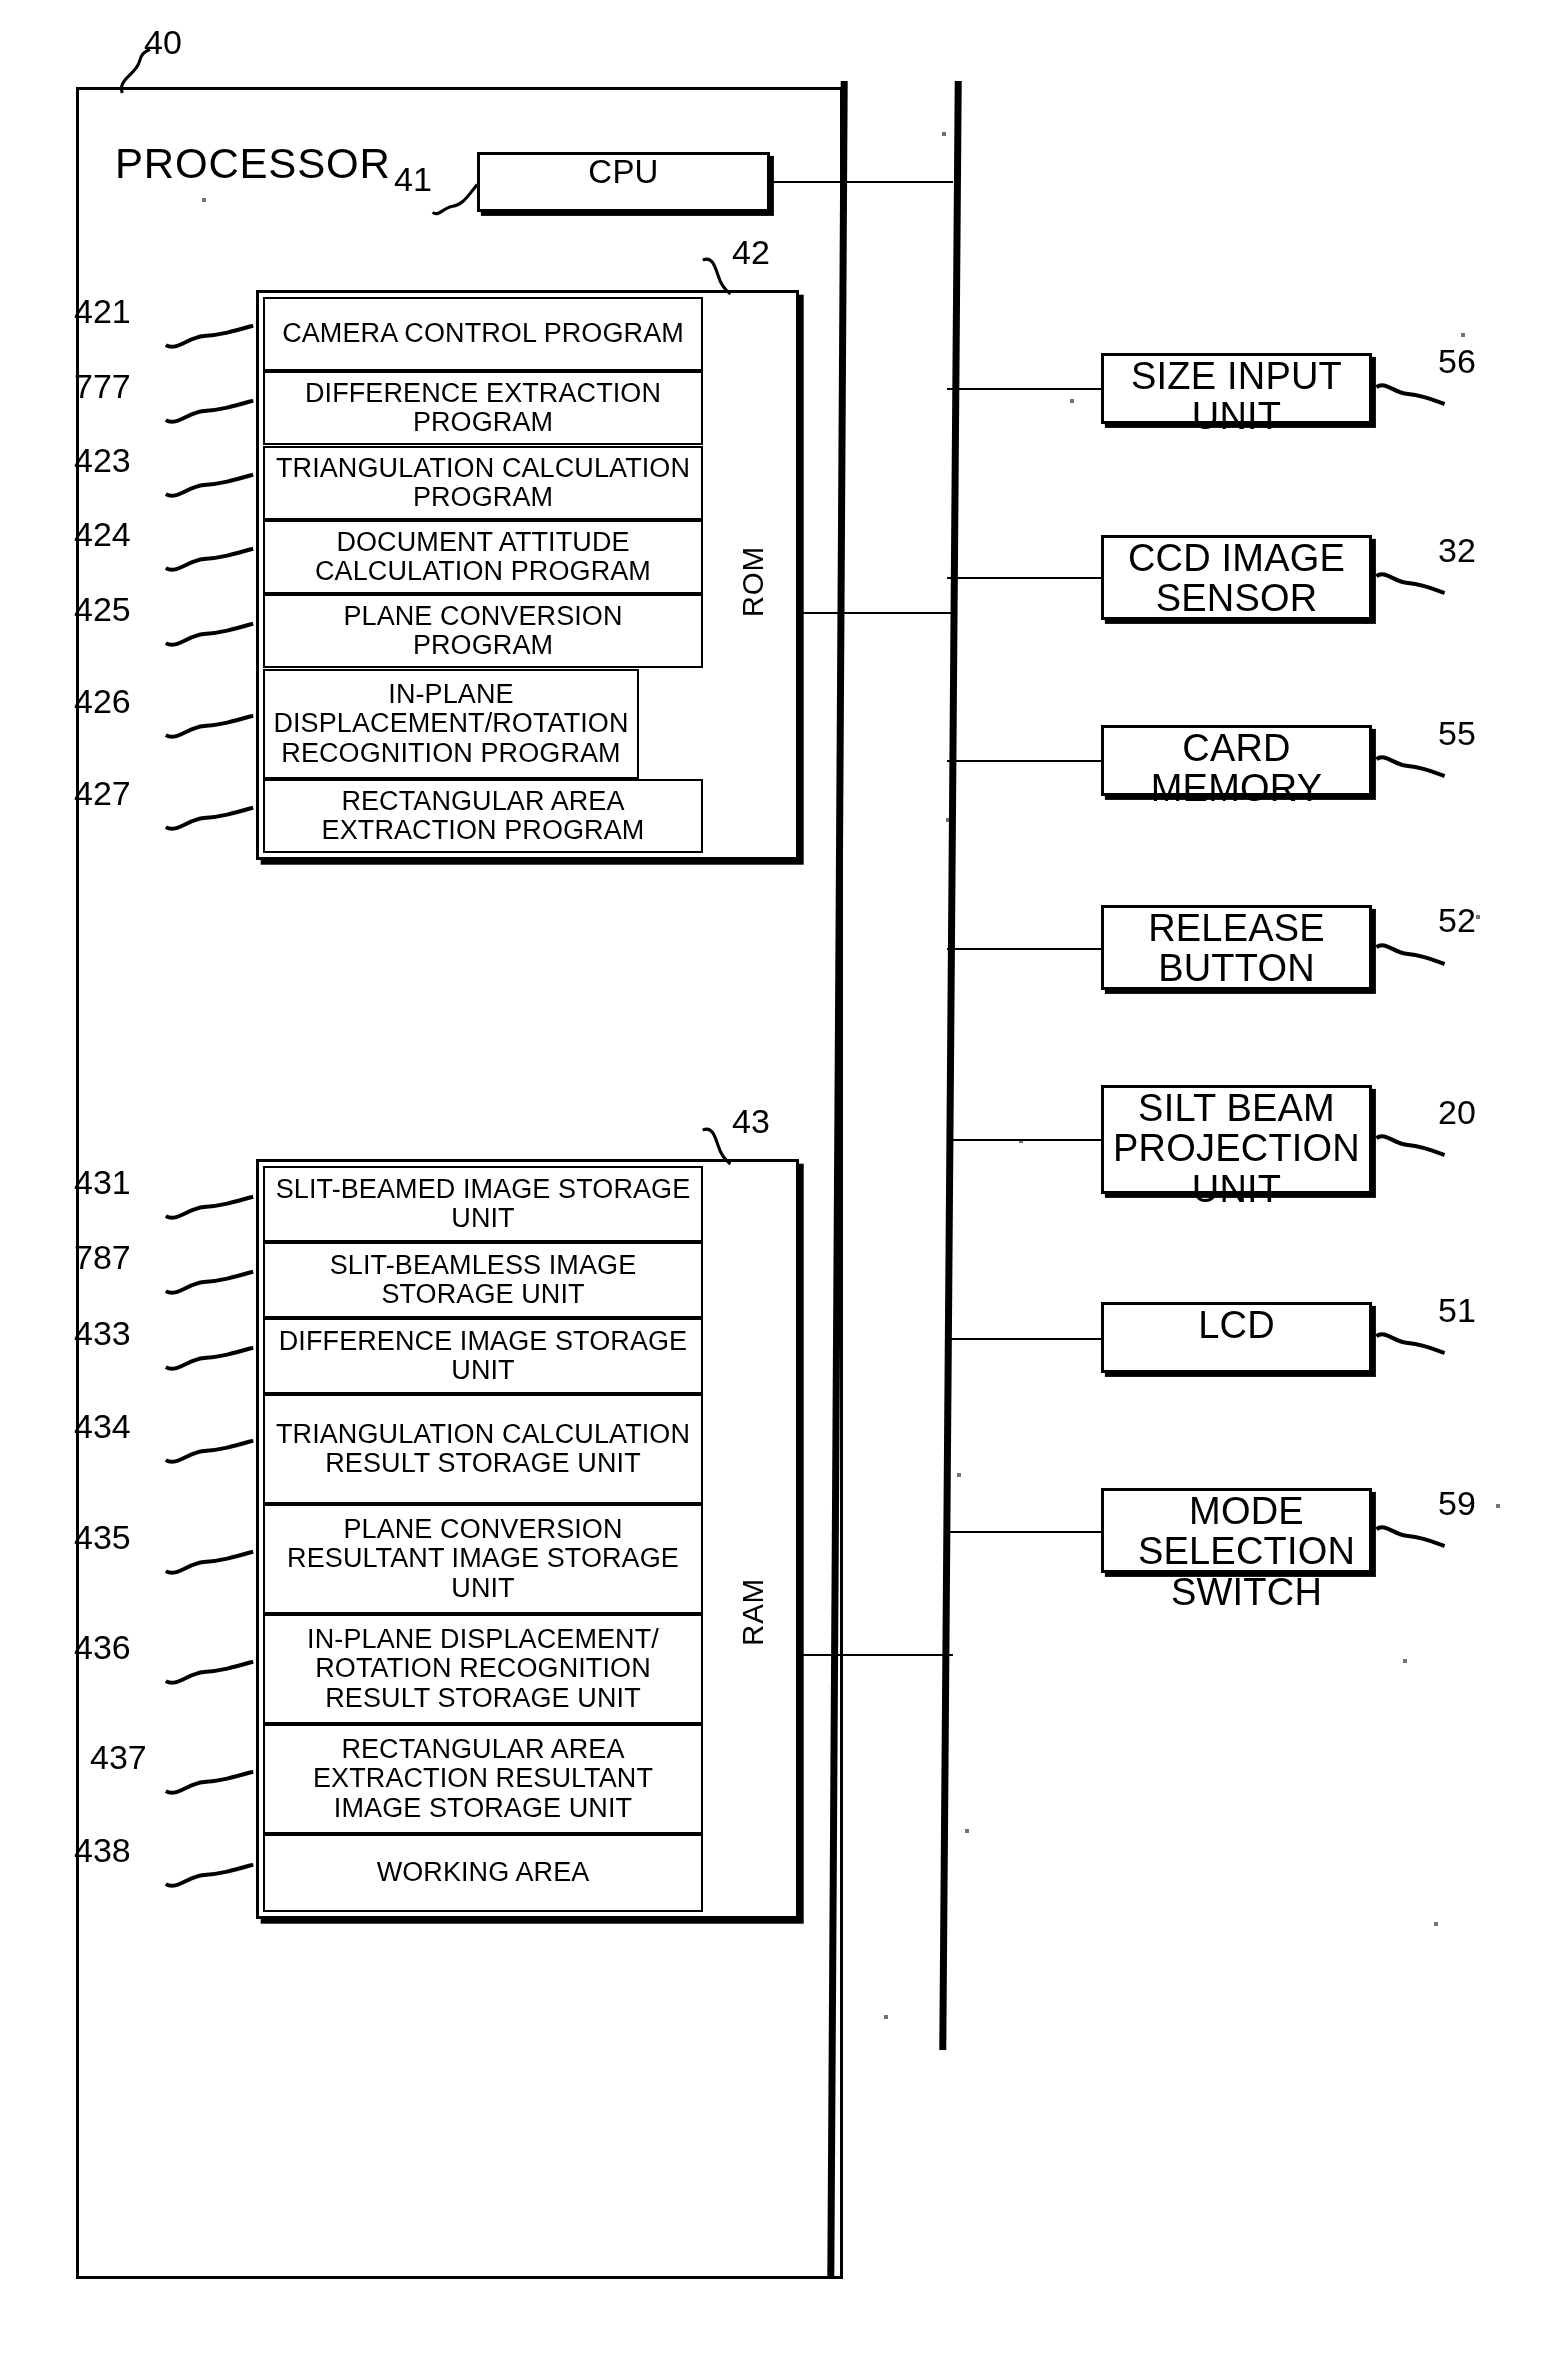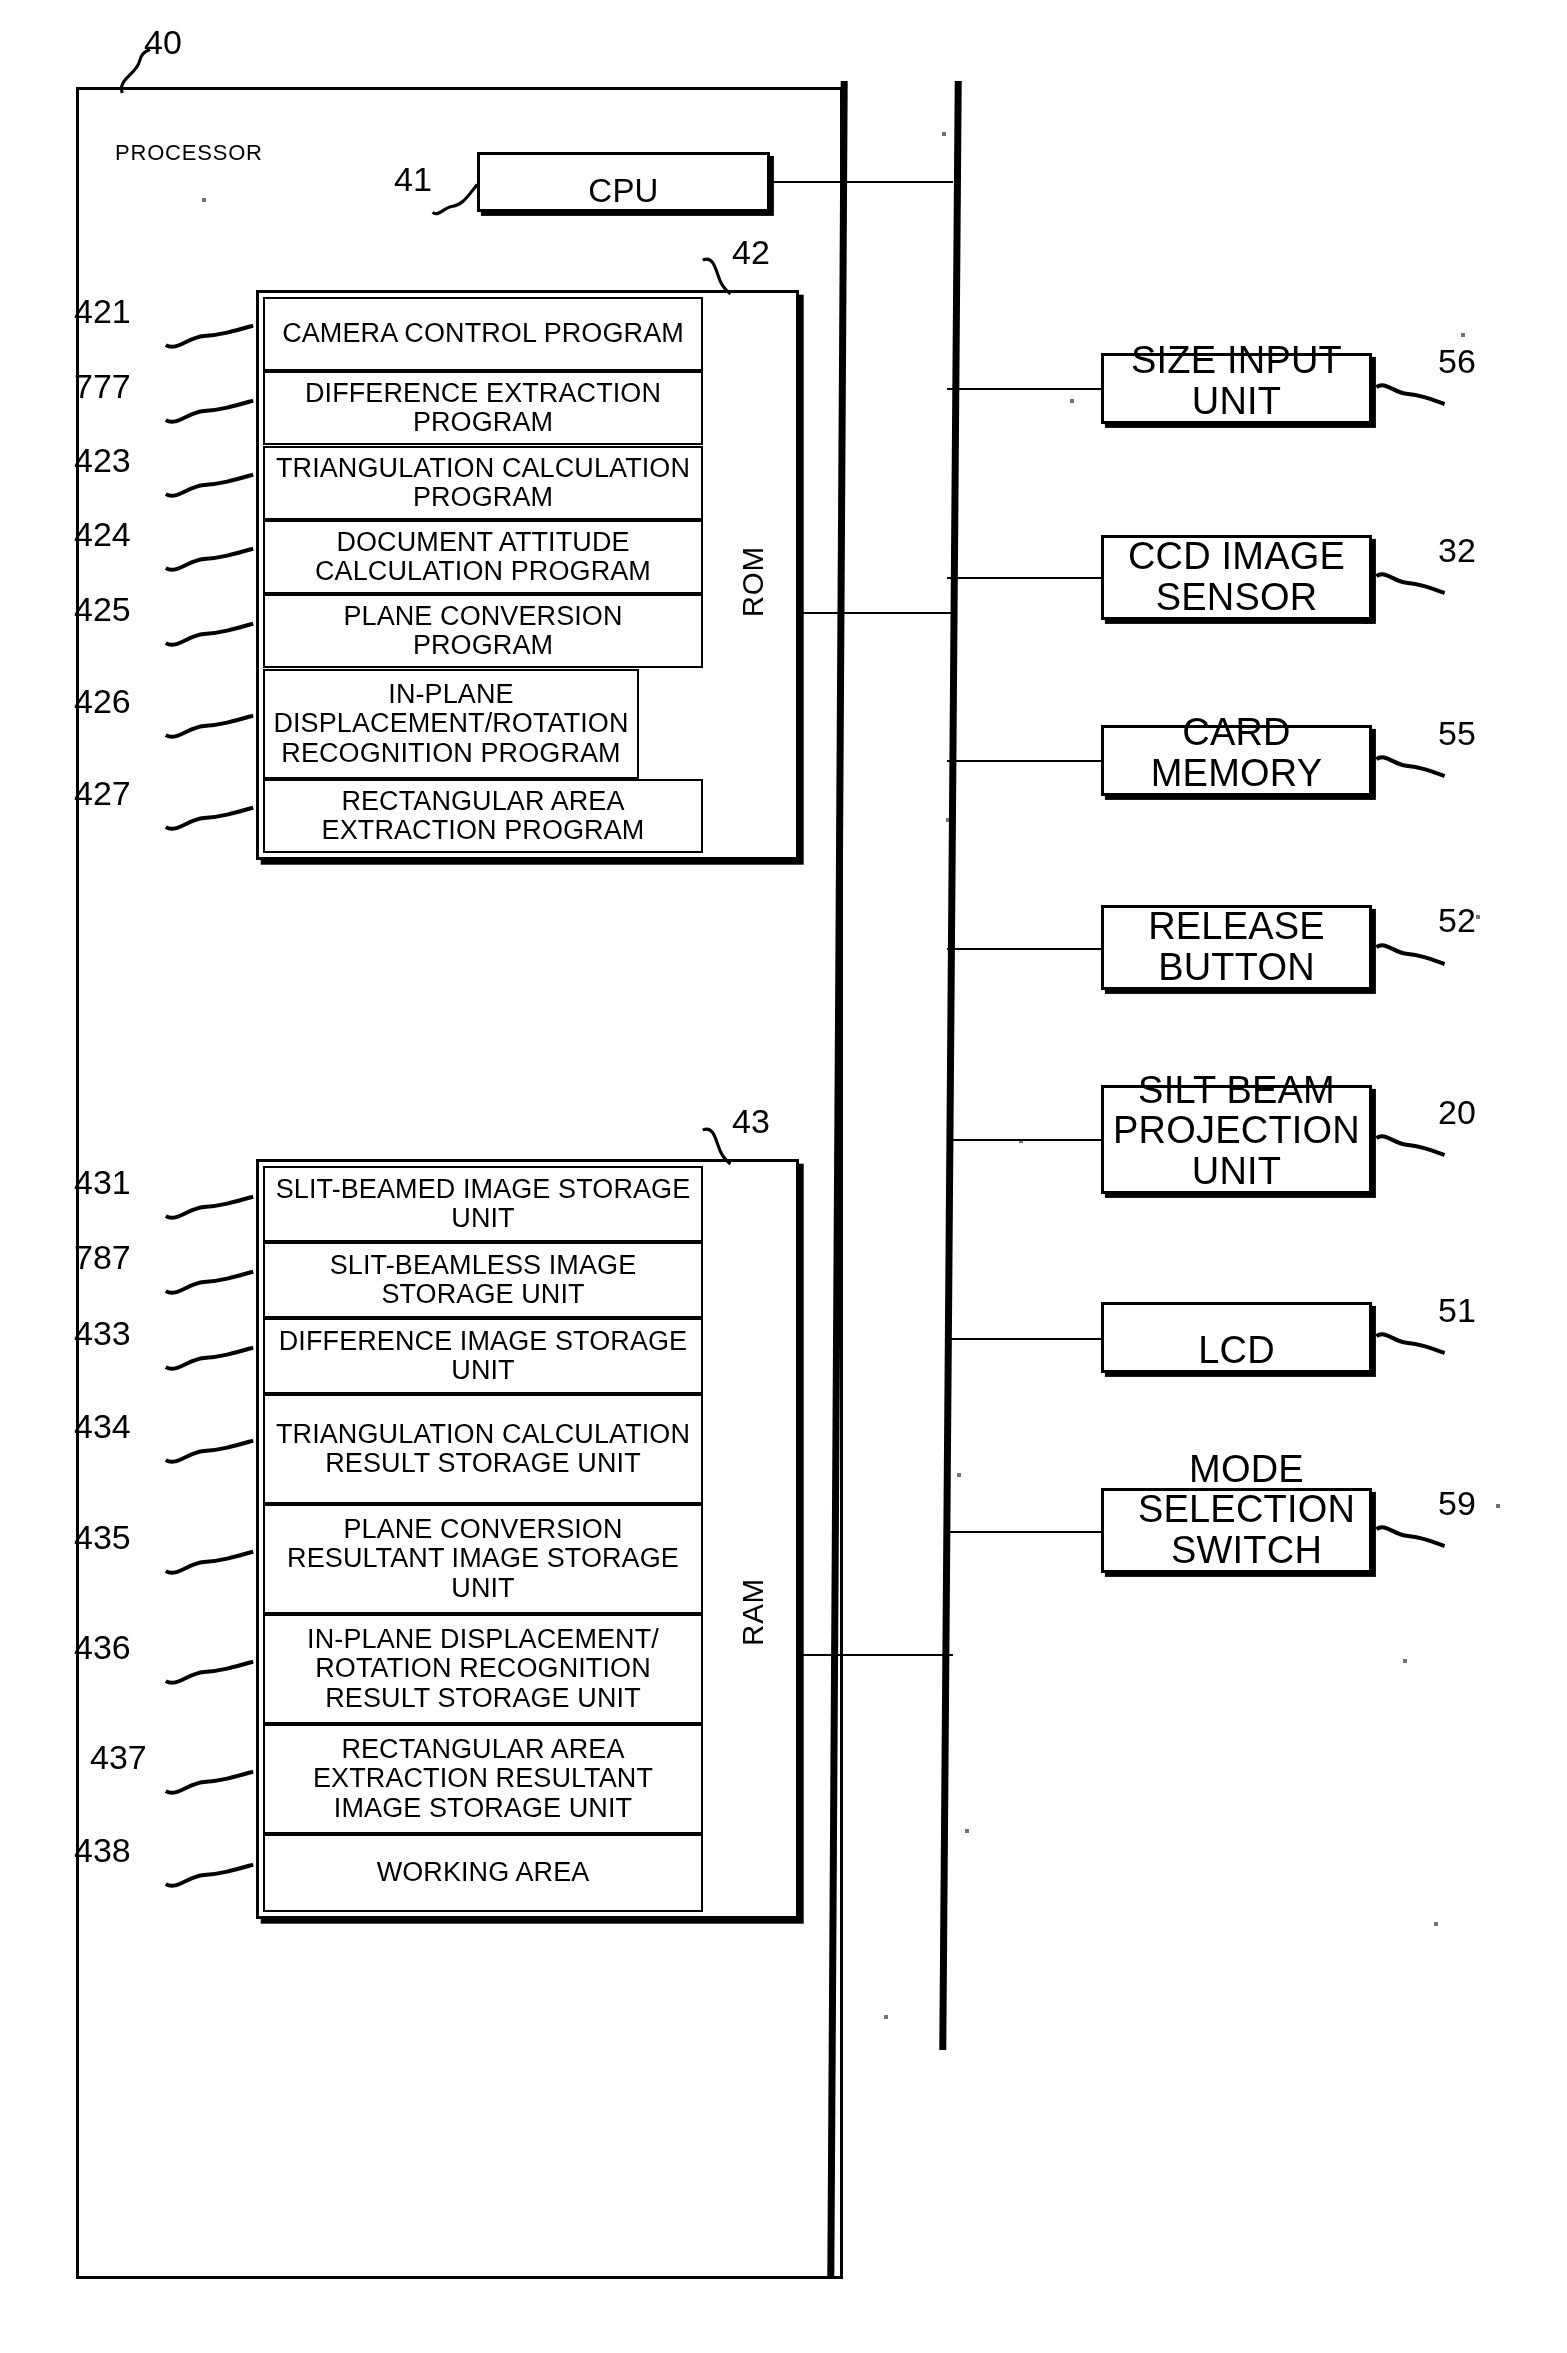--- a/index.html
+++ b/index.html
@@ -5,35 +5,35 @@
   html,body{margin:0;padding:0;background:#fff;}
   body{
     width:1567px;height:2354px;position:relative;overflow:hidden;
     font-family:"Liberation Sans","DejaVu Sans",sans-serif;
     color:#000;
   }
   #stage{position:absolute;left:0;top:0;width:1567px;height:2354px;}
 
   
   .box{position:absolute;box-sizing:border-box;border:3.1px solid #000;background:#fff;
-       display:flex;align-items:flex-end;justify-content:center;text-align:center;
+       display:flex;align-items:flex-start;justify-content:center;text-align:center;
        line-height:1.06;letter-spacing:0.2px;}
   .box.shadow{box-shadow:3.9px 3.9px 0 0 #000;}
   .label{position:absolute;font-size:31px;font-weight:400;white-space:nowrap;}
   .ref{position:absolute;font-size:34px;font-weight:400;white-space:nowrap;}
   .line{position:absolute;background:#000;}
   .hline{height:2.3px;}
   .bus{position:absolute;background:#000;width:7px;}
   .vlabel{position:absolute;font-size:29.5px;writing-mode:vertical-rl;
           transform:rotate(180deg);letter-spacing:0.8px;}
 
   
   #proc-frame{position:absolute;left:76px;top:87px;width:767px;height:2192px;
               border:3.9px solid #000;box-sizing:border-box;background:transparent;}
-  #proc-title{left:115px;top:140px;font-size:22px;letter-spacing:0.8px;}
+  #proc-title{left:115px;top:140px;font-size:42px;letter-spacing:0.8px;}
 
   
   #cpu{left:477px;top:152px;width:293px;height:60px;font-size:33px;}
 
   
   .mem-outer{position:absolute;border:3.9px solid #000;box-sizing:border-box;
              background:#fff;box-shadow:4.7px 4.7px 0 0 #000;}
   .mem-cell{position:absolute;left:0;box-sizing:border-box;
             border:2.3px solid #000;background:#fff;
             display:flex;align-items:center;justify-content:center;

